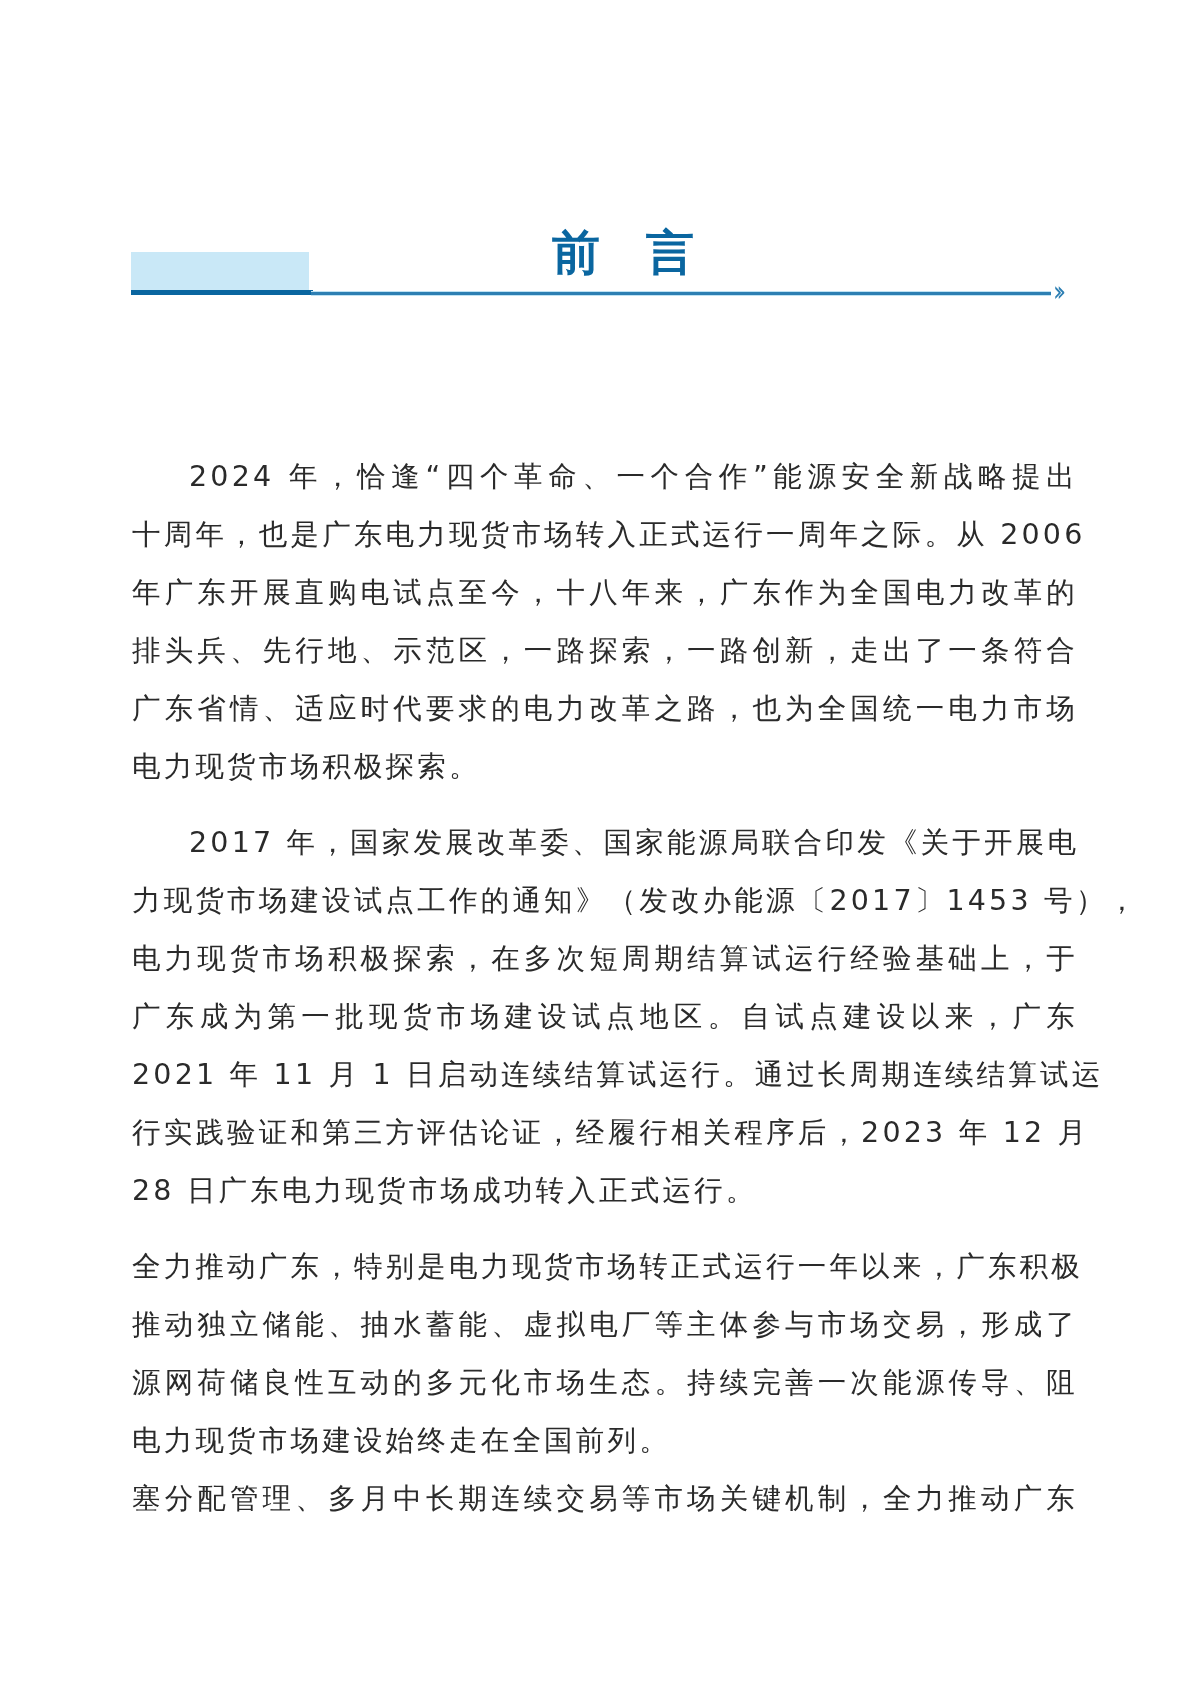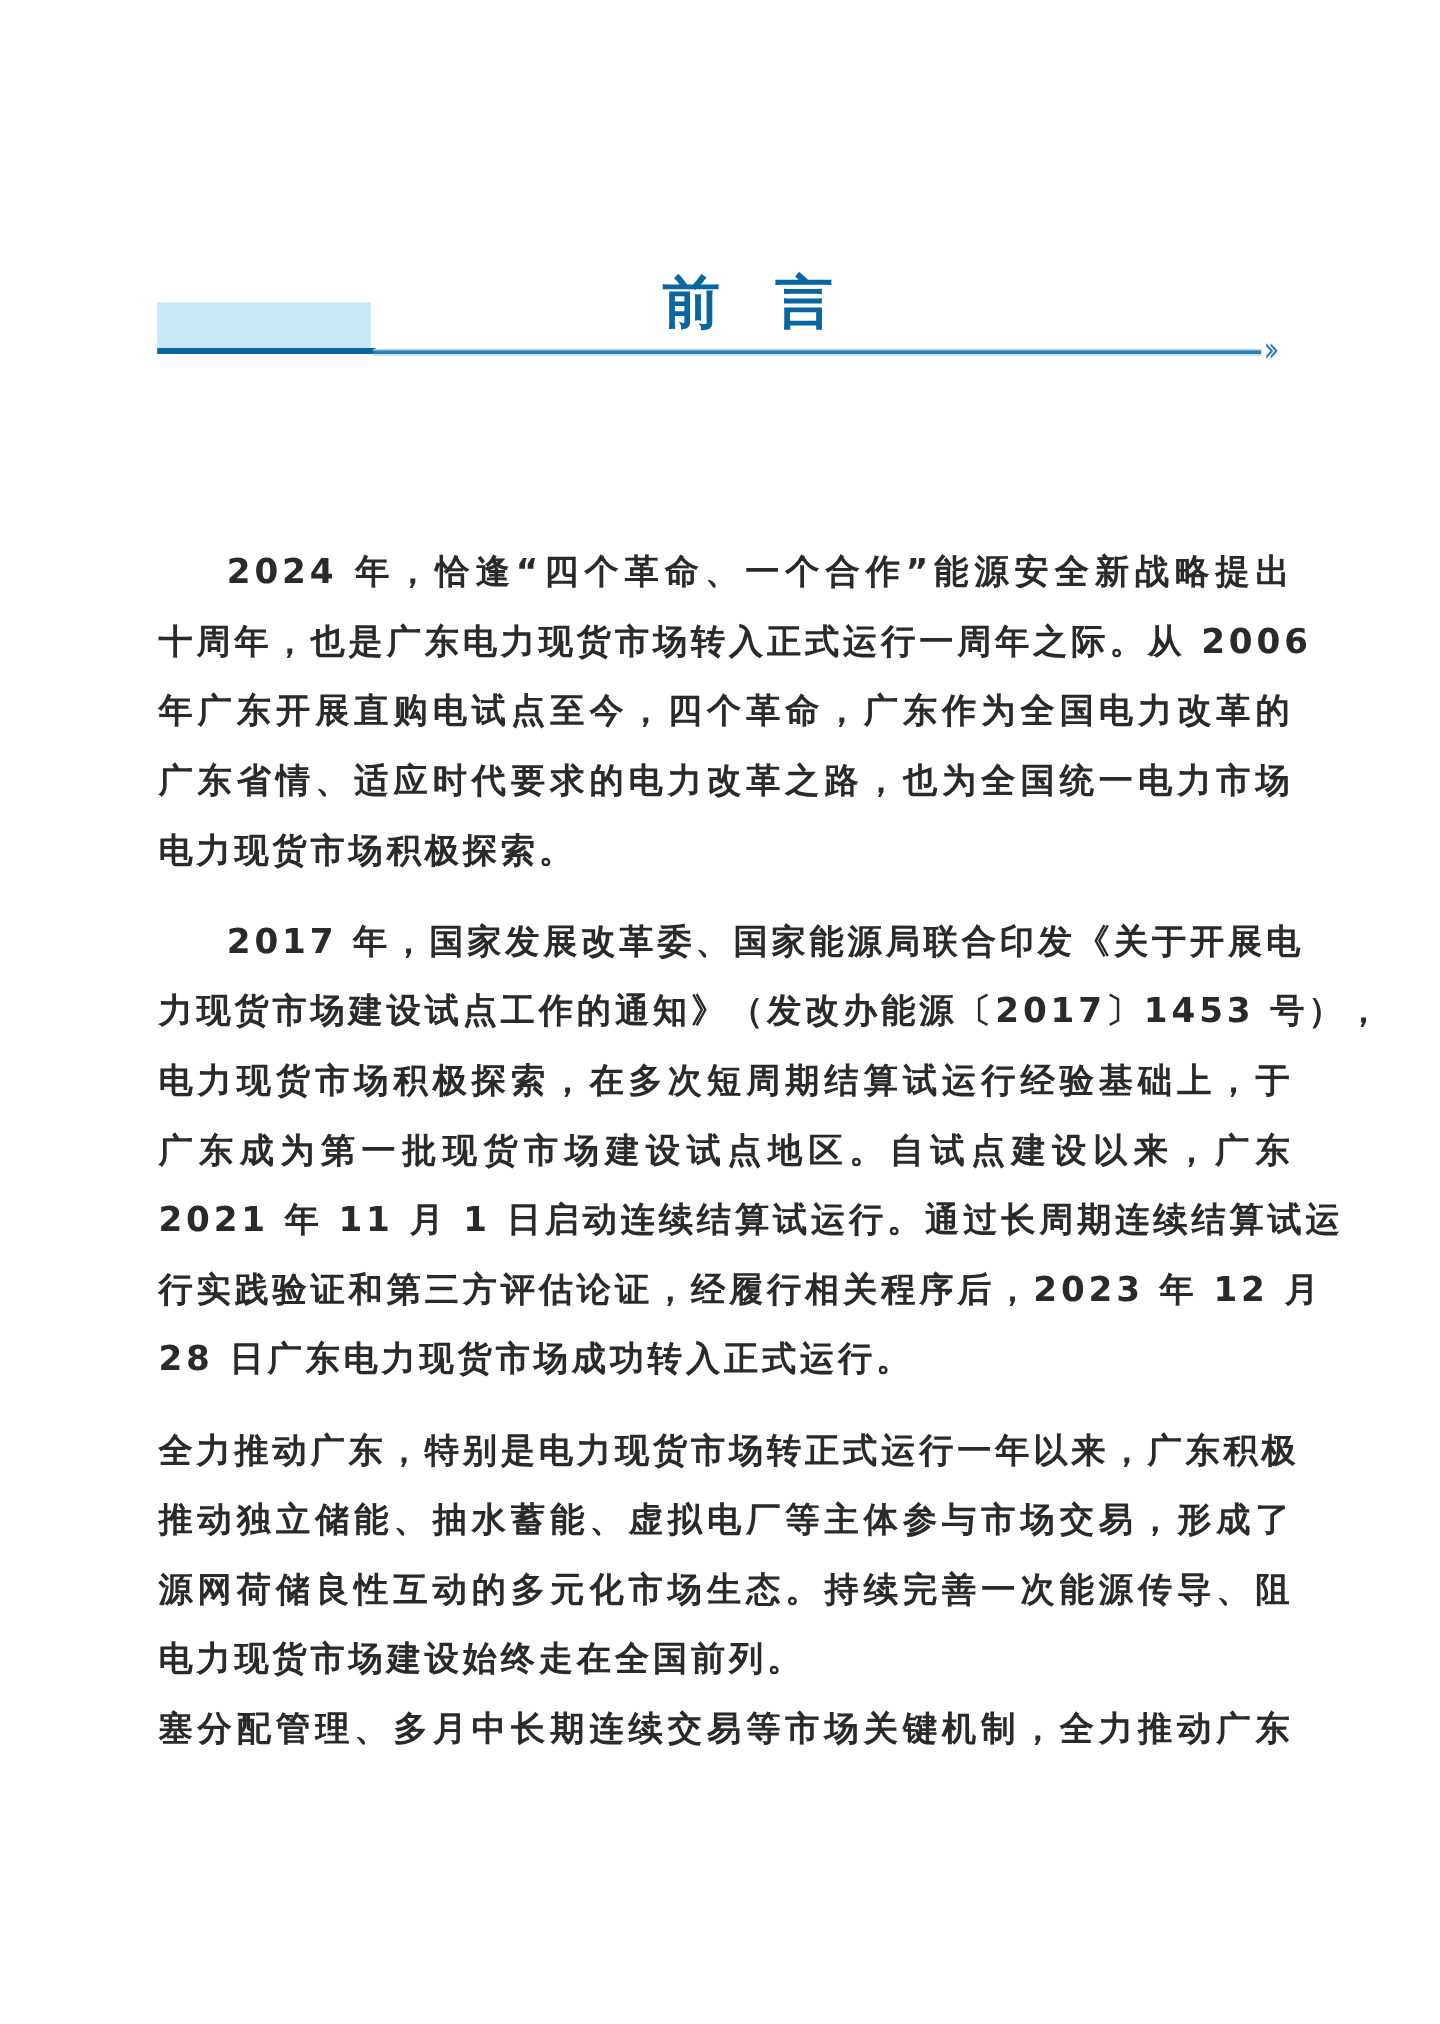--- a/index.html
+++ b/index.html
@@ -11,40 +11,41 @@
   .thin-line { position: absolute; left: 311px; top: 291px; width: 740px; height: 3px; background: #2d7fb3;
                border-top: 1px solid #bfe2f3; border-bottom: 1px solid #bfe2f3; box-sizing: content-box; }
   .arrow { position: absolute; left: 1053px; top: 276px; font-size: 24px; color: #2d7fb3; line-height: 30px;
            letter-spacing: -6px; transform: scaleY(1.2); }
   .title { position: absolute; left: 0; width: 1200px; top: 222px; text-align: center;
            font-family: "DejaVu Serif", "Liberation Serif", serif; font-weight: bold; font-size: 48px;
            color: #0a66a0; letter-spacing: 46px; padding-left: 46px; line-height: 60px; }
   .content { position: absolute; left: 132px; top: 448px; width: 946px;
              font-family: "DejaVu Sans", "Liberation Sans", sans-serif; color: #2a2a2a;
              font-size: 28.5px; line-height: 58px; letter-spacing: 3.2px; }
-  .para { margin: 0 0 18px 0; text-indent: 2em; text-align: justify; font-weight: bold; }
+  .para { margin: 0 0 18px 0; text-indent: 2em; text-align: justify; }
   .line { display: block; white-space: nowrap; text-align-last: justify; text-align: justify; }
   .line.last { text-align-last: left; }
 </style>
 </head>
 <body>
 
 <div class="header">
   <div class="accent-box"></div>
   <div class="thick-line"></div>
   <div class="thin-line"></div>
   <div class="arrow">››</div>
   <div class="title">前言</div>
 </div>
 
 <div class="content">
   <div class="para">
     <span class="line">2024 年，恰逢“四个革命、一个合作”能源安全新战略提出</span>
     <span class="line" style="text-indent:0">十周年，也是广东电力现货市场转入正式运行一周年之际。从 2006</span>
-    <span class="line" style="text-indent:0">年广东开展直购电试点至今，四个革命，广东作为全国电力改革的</span>
+    <span class="line" style="text-indent:0">年广东开展直购电试点至今，十八年来，广东作为全国电力改革的</span>
+    <span class="line" style="text-indent:0">排头兵、先行地、示范区，一路探索，一路创新，走出了一条符合</span>
     <span class="line" style="text-indent:0">广东省情、适应时代要求的电力改革之路，也为全国统一电力市场</span>
     <span class="line last" style="text-indent:0">电力现货市场积极探索。</span>
   </div>
   <div class="para">
     <span class="line">2017 年，国家发展改革委、国家能源局联合印发《关于开展电</span>
     <span class="line" style="text-indent:0">力现货市场建设试点工作的通知》（发改办能源〔2017〕1453 号），</span>
     <span class="line" style="text-indent:0">电力现货市场积极探索，在多次短周期结算试运行经验基础上，于</span>
     <span class="line" style="text-indent:0">广东成为第一批现货市场建设试点地区。自试点建设以来，广东</span>
     <span class="line" style="text-indent:0">2021 年 11 月 1 日启动连续结算试运行。通过长周期连续结算试运</span>
     <span class="line" style="text-indent:0">行实践验证和第三方评估论证，经履行相关程序后，2023 年 12 月</span>

